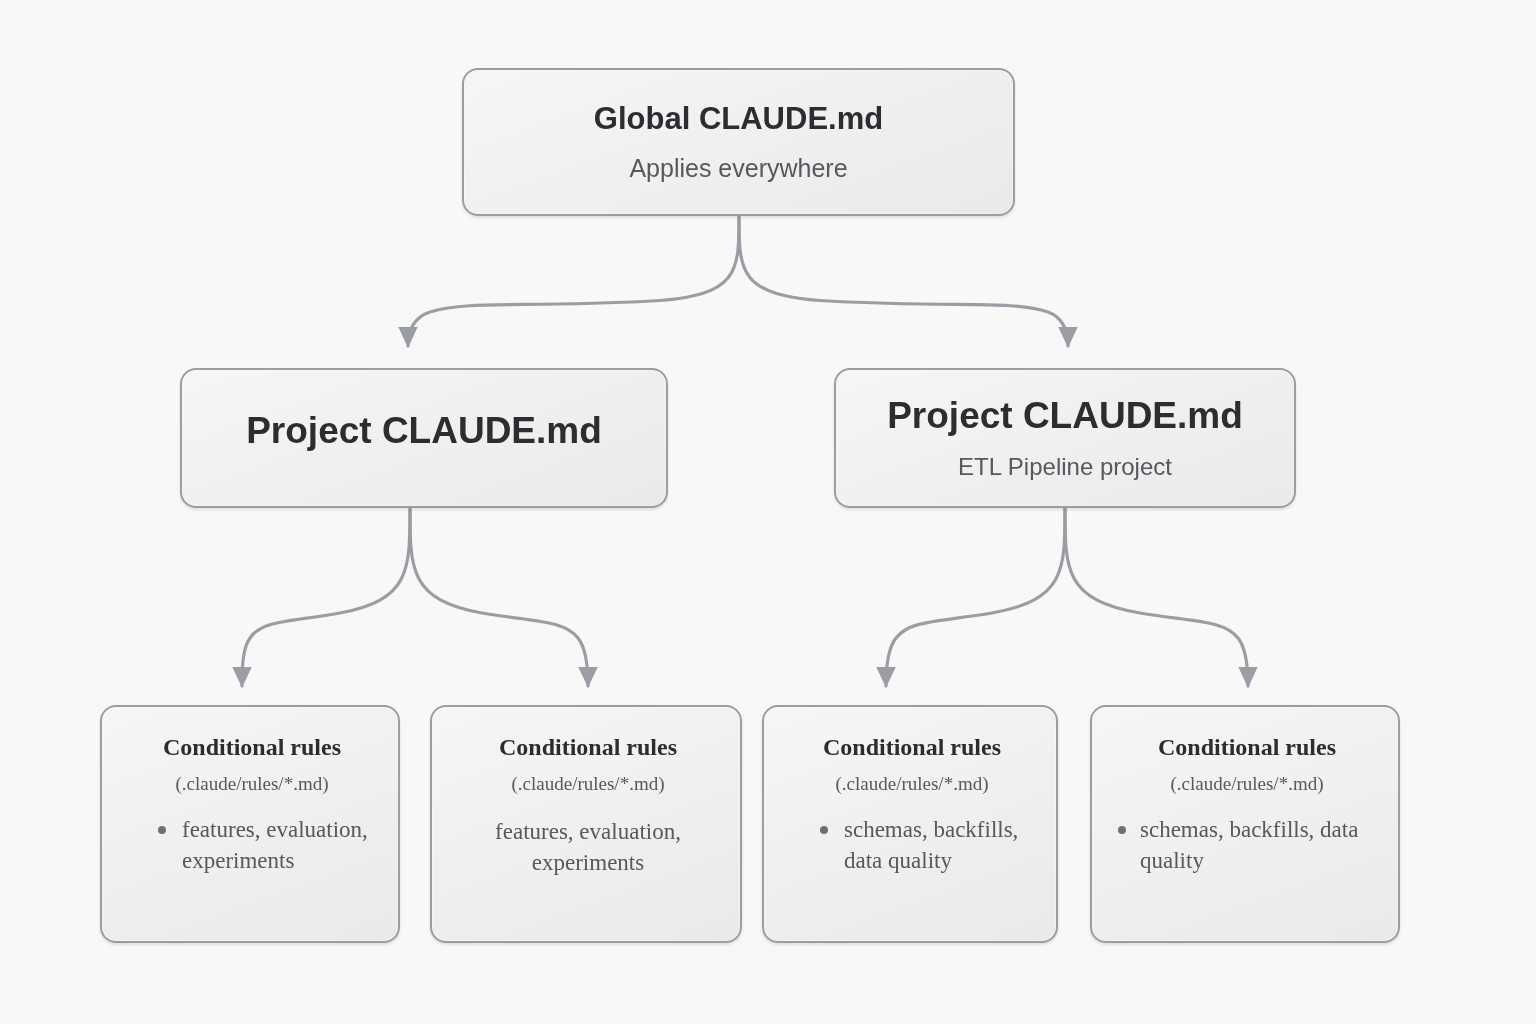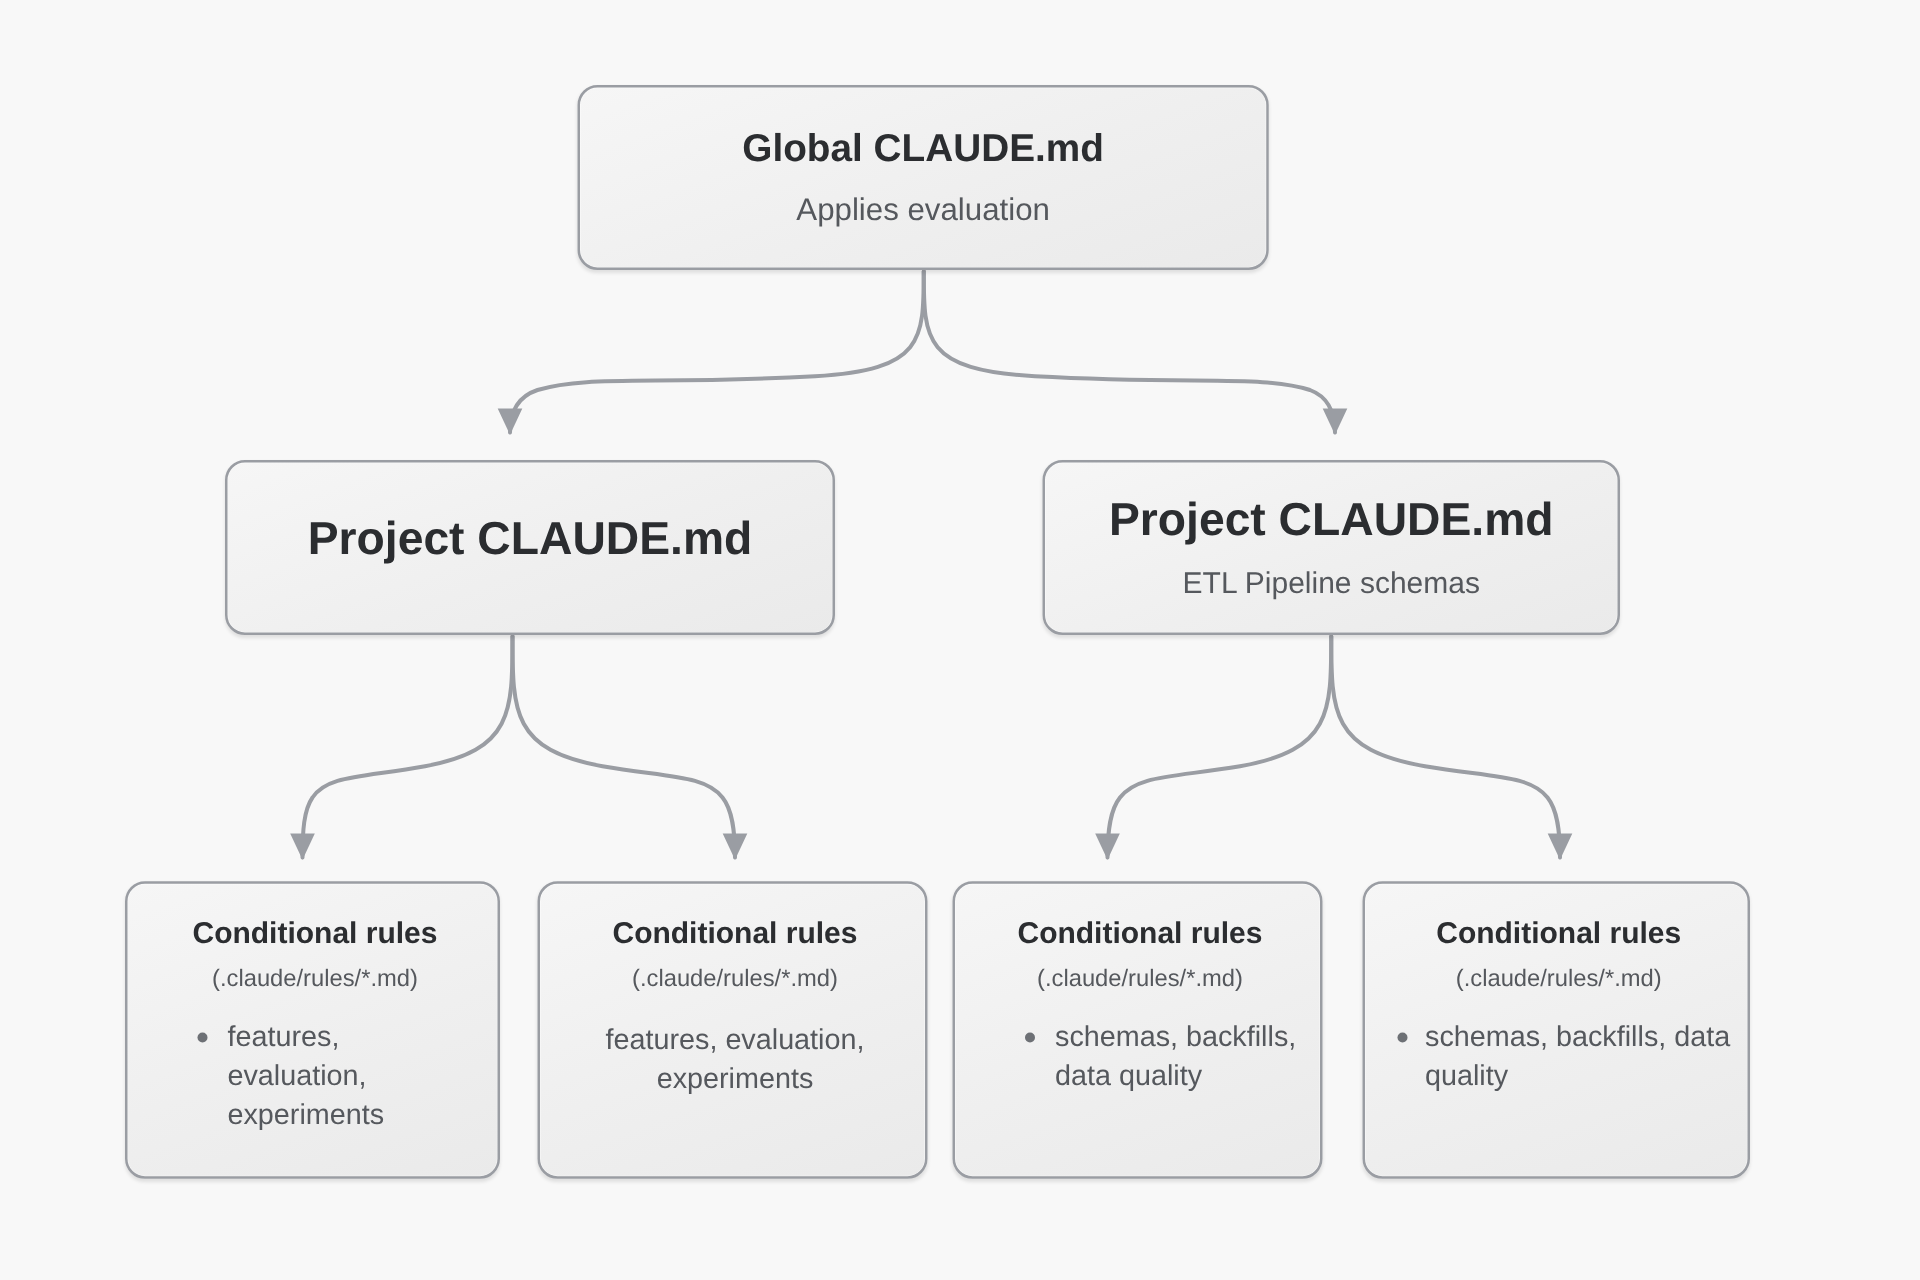--- a/index.html
+++ b/index.html
@@ -60,20 +60,21 @@
   
   .node-project .node-title { font-size: 37px; margin-bottom: 14px; }
   .node-project .node-sub   { font-size: 24px; }
   #node-proj-ml  { left: 180px; top: 368px; width: 488px; height: 140px; }
   #node-proj-etl { left: 834px; top: 368px; width: 462px; height: 140px; }
 
   
   .node-leaf {
     justify-content: flex-start;
     padding: 26px 12px 16px 16px;
+    font-family: Liberation Serif, serif;
   }
   .node-leaf .node-title { font-size: 24px; margin-bottom: 10px; }
   .node-leaf .node-path  { font-size: 19px; color: #55585d; line-height: 1.25; }
   .node-leaf .rules-list {
     margin: 18px 0 0 0;
     padding: 0;
     list-style: none;
     align-self: stretch;
   }
   .node-leaf .rules-list li {
@@ -130,30 +131,30 @@
 
     <path d="M 410 509 C 410 570, 410 600, 482 613 C 535 622, 564 620, 578 638 C 586 648, 588 665, 588 686" fill="none" stroke="#9a9da3" stroke-width="3.2" stroke-linecap="round" marker-end="url(#arrow)"></path>
 
     <path d="M 1065 509 C 1065 570, 1065 600, 992 613 C 938 622, 910 620, 896 638 C 888 648, 886 665, 886 686" fill="none" stroke="#9a9da3" stroke-width="3.2" stroke-linecap="round" marker-end="url(#arrow)"></path>
 
     <path d="M 1065 509 C 1065 570, 1065 600, 1140 613 C 1194 622, 1224 620, 1238 638 C 1246 648, 1248 665, 1248 686" fill="none" stroke="#9a9da3" stroke-width="3.2" stroke-linecap="round" marker-end="url(#arrow)"></path>
   </svg>
 
   <div class="node node-root" id="node-root">
     <div class="node-title">Global CLAUDE.md</div>
-    <div class="node-sub">Applies evaluation</div>
+    <div class="node-sub">Applies everywhere</div>
   </div>
 
   <div class="node node-project" id="node-proj-ml">
     <div class="node-title">Project CLAUDE.md</div>
   </div>
 
   <div class="node node-project" id="node-proj-etl">
     <div class="node-title">Project CLAUDE.md</div>
-    <div class="node-sub">ETL Pipeline schemas</div>
+    <div class="node-sub">ETL Pipeline project</div>
   </div>
 
   <div class="node node-leaf" id="node-leaf-1">
     <div class="node-title">Conditional rules</div>
     <div class="node-path">(.claude/rules/*.md)</div>
     <ul class="rules-list">
       <li>features, evaluation, experiments</li>
     </ul>
   </div>
 

